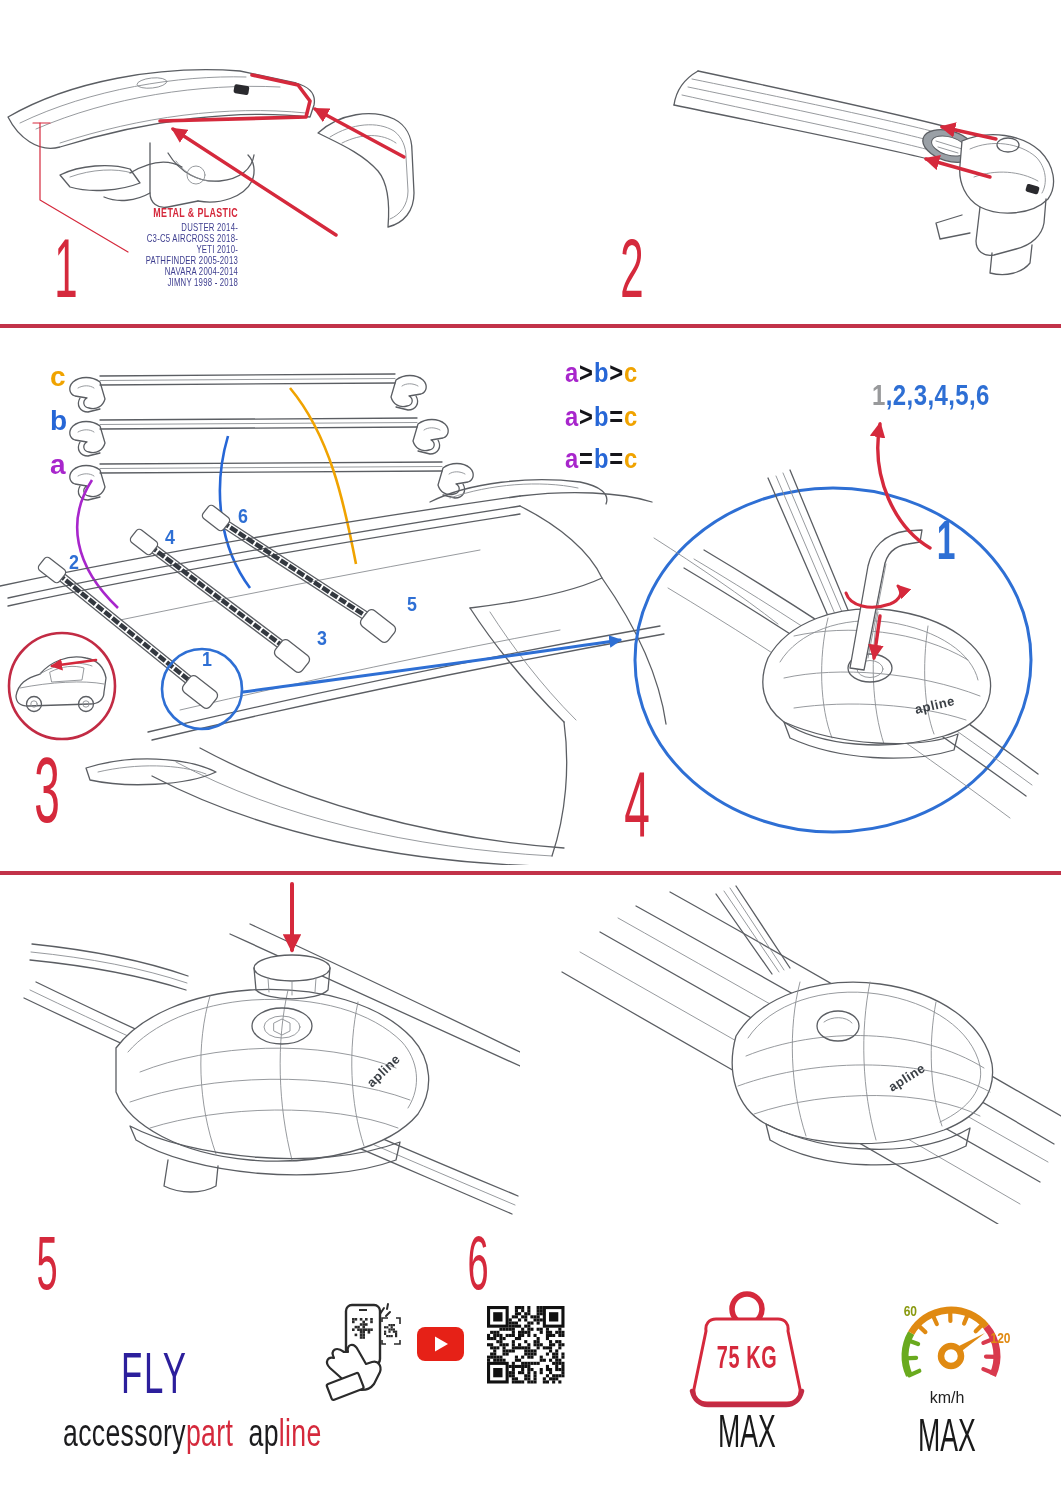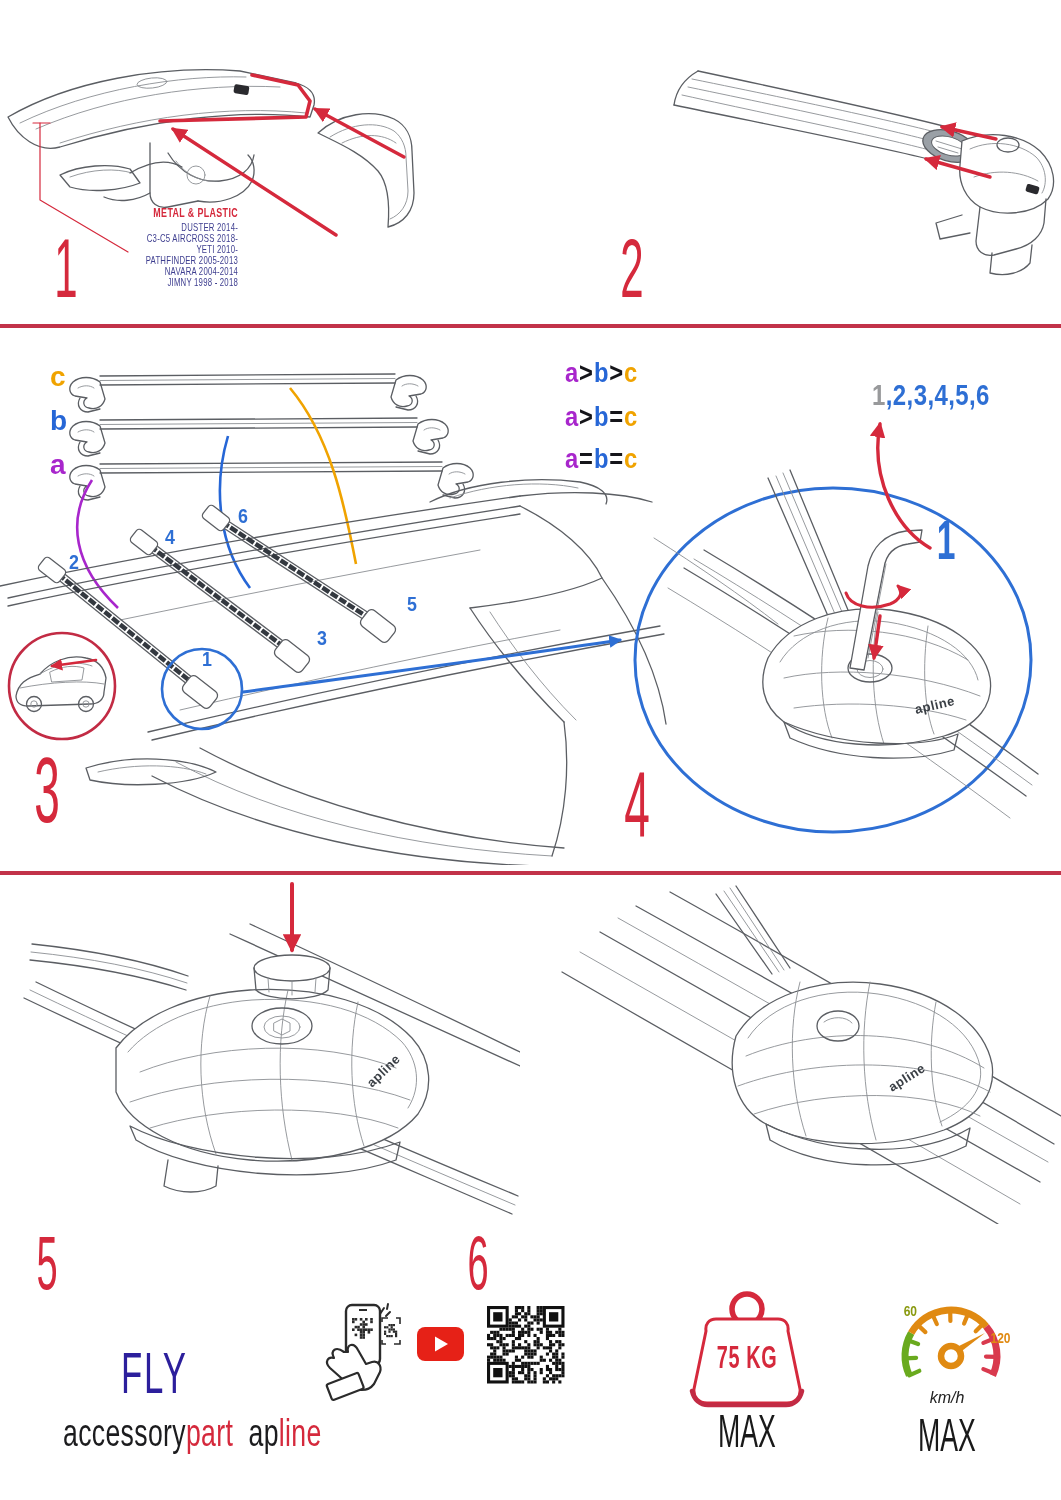--- a/index.html
+++ b/index.html
@@ -32,21 +32,21 @@
   .fly{position:absolute;color:#2c1f9c;font-size:58px;font-weight:500;line-height:1;
        letter-spacing:3px;transform:scaleX(.6);transform-origin:left top;}
   .brandline{position:absolute;font-size:38px;font-weight:500;line-height:1;white-space:nowrap;
              transform:scaleX(.7);transform-origin:left top;letter-spacing:0.5px;}
   .bk{color:#1c1c1e;} .rd{color:#d5293c;}
   .w2{margin-left:22px;}
   .kg{position:absolute;width:120px;text-align:center;color:#d5293c;font-size:32px;font-weight:700;
       line-height:1;transform:scaleX(.62);transform-origin:center top;letter-spacing:1px;}
   .maxlabel{position:absolute;width:100px;text-align:center;color:#191919;font-size:46px;
             font-weight:500;line-height:1;transform:scaleX(.58);transform-origin:center top;}
-  .kmh{position:absolute;width:100px;text-align:center;color:#222;font-size:16px;font-weight:500;line-height:1;font-style:italic;}
+  .kmh{position:absolute;width:100px;text-align:center;color:#222;font-size:16px;font-weight:500;line-height:1;}
   .sp60{position:absolute;color:#8a9a10;font-size:15px;font-weight:700;line-height:1;transform:scaleX(.8);}
   .sp120{position:absolute;color:#e08a12;font-size:15px;font-weight:700;line-height:1;transform:scaleX(.8);}
   .ln{fill:none;stroke:#5b5e63;stroke-width:1.3;stroke-linecap:round;stroke-linejoin:round;}
   .lnt{fill:none;stroke:#8b8e93;stroke-width:.9;stroke-linecap:round;stroke-linejoin:round;}
   .lnw{fill:#fff;stroke:#5b5e63;stroke-width:1.3;stroke-linejoin:round;}
   .red{fill:none;stroke:#d5293c;stroke-linecap:round;stroke-linejoin:round;}
   .blue{fill:none;stroke:#2e6fd4;stroke-linecap:round;stroke-linejoin:round;}
   .crimson{fill:none;stroke:#c22b44;stroke-linecap:round;}
   .footlogo{font-size:13px;fill:#3a3f45;font-weight:700;letter-spacing:.5px;
             font-family:"Liberation Sans",sans-serif;}

